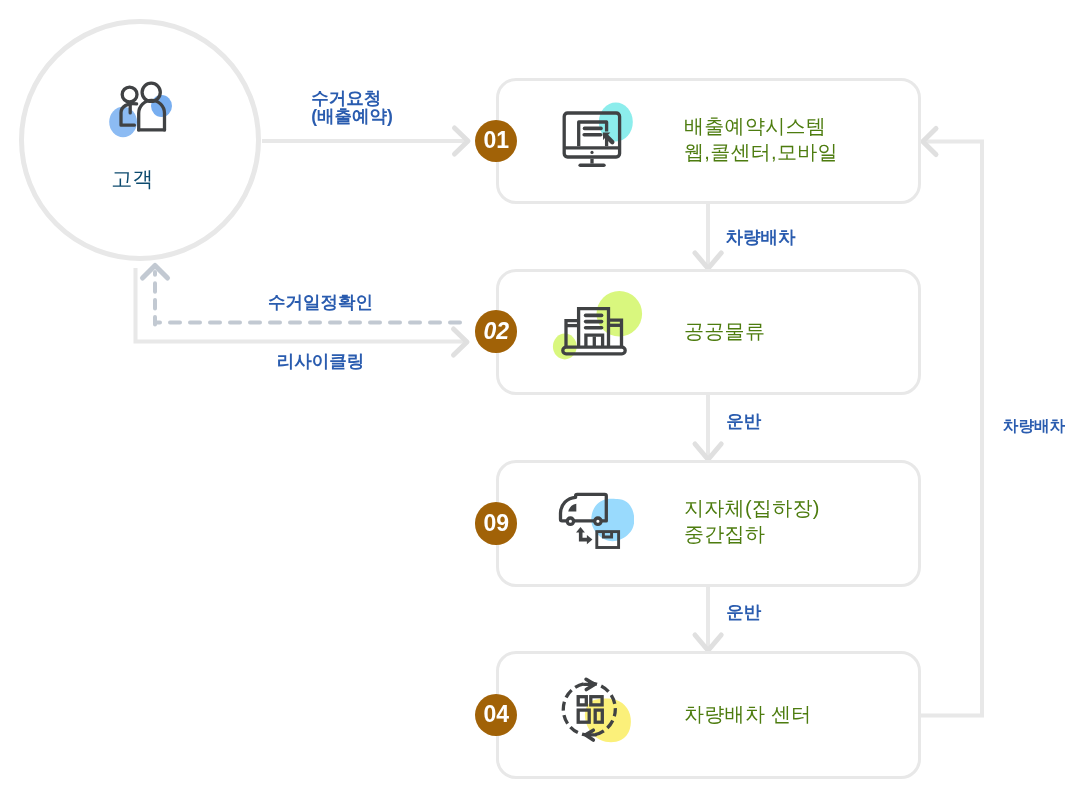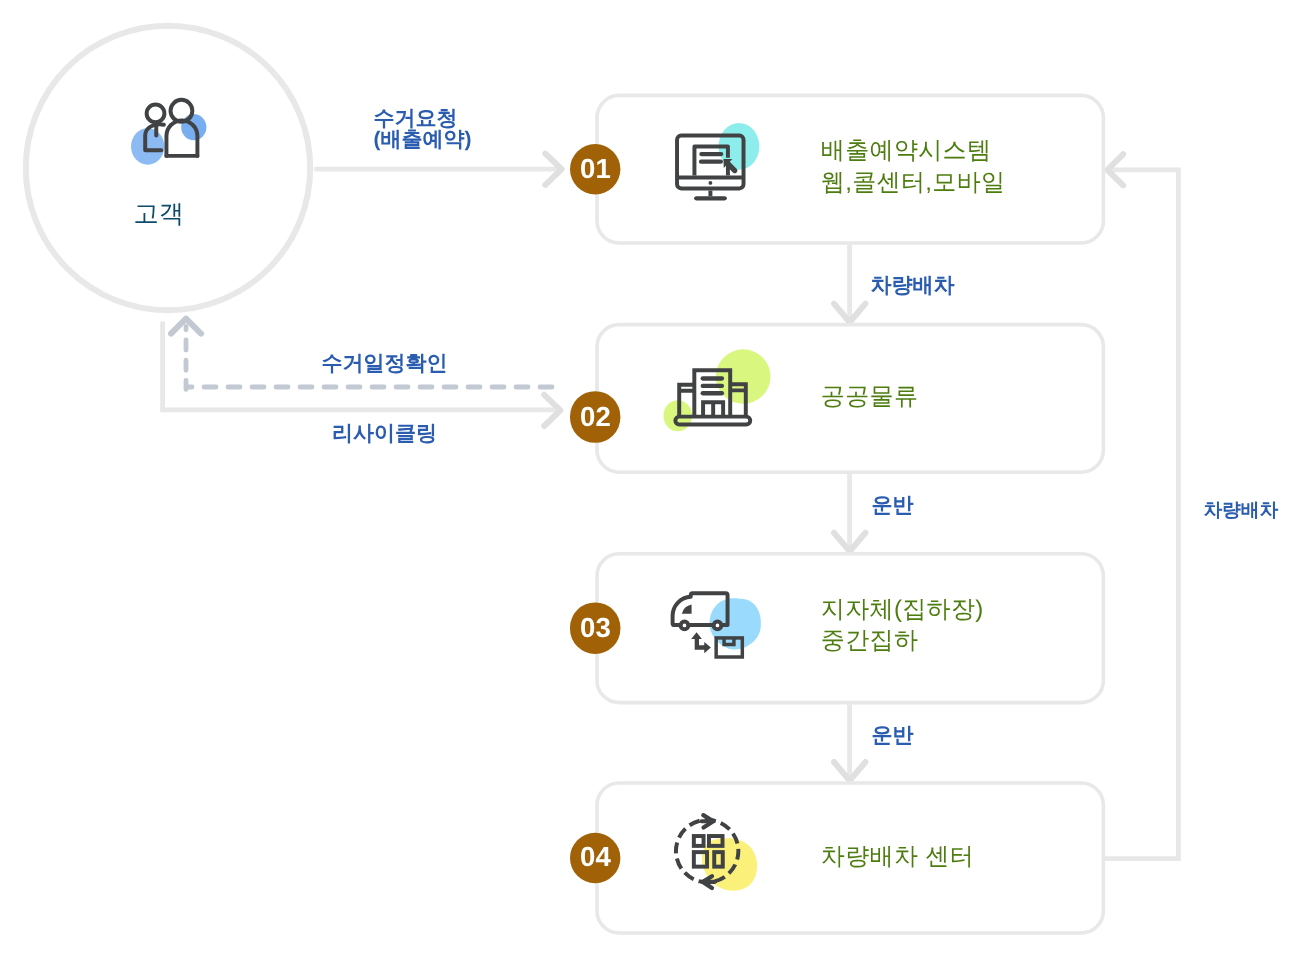--- a/index.html
+++ b/index.html
@@ -95,21 +95,21 @@
       </g>
       <circle cx="592" cy="152.4" r="1.6" fill="#404244"></circle>
       <path d="M606.6,136.4 L612.3,142.1" stroke="#404244" stroke-width="4.4" stroke-linecap="round" fill="none"></path>
       <path d="M602.9,132.5 L610.3,132.6 L603.1,140 Z" fill="#404244"></path>
     </svg>
   </div>
   <div class="node-label" style="left:684px;top:113px;">배출예약시스템
 웹,콜센터,모바일</div>
 
   <div class="abs" style="left:496px;top:268.5px;width:424.5px;height:126.5px;border:3.2px solid #e8e8e8;border-radius:20px;box-sizing:border-box;"></div>
-  <div class="numcircle" style="left:474.9px;top:326px;">02</div>
+  <div class="numcircle" style="left:474.9px;top:310px;font-style:italic;">02</div>
   <div class="iconwrap" style="left:548px;top:286px;width:98px;height:76px;">
     <svg viewBox="548 286 98 76" width="98" height="76" xmlns="http://www.w3.org/2000/svg">
       <ellipse cx="619.3" cy="313.8" rx="22.8" ry="22.7" fill="#d9f77e"></ellipse>
       <ellipse cx="564.8" cy="346.5" rx="11.9" ry="12.9" fill="#d9f77e"></ellipse>
       <g fill="none" stroke="#404244" stroke-width="3.3" stroke-linecap="butt" stroke-linejoin="miter">
         <path d="M578.6,347.2 V308.6 H608.5 V347.2"></path>
         <path d="M566,347.2 V320.6 H578.6"></path>
         <path d="M608.5,320.2 H621.5 V347.2"></path>
         <path d="M566,325.6 H578.6"></path>
         <path d="M608.5,325.3 H621.5"></path>
@@ -118,21 +118,21 @@
         <path d="M585.6,327.7 H601.6" stroke-width="3.6" stroke-linecap="round"></path>
         <path d="M585.9,347.2 V335.2 H602.6 V347.2"></path>
         <path d="M594.3,347.2 V336.5"></path>
         <rect x="562.8" y="347.2" width="62.4" height="6.6" rx="3.3"></rect>
       </g>
     </svg>
   </div>
   <div class="node-label" style="left:684px;top:318px;text-align:right;">공공물류</div>
 
   <div class="abs" style="left:496px;top:459.5px;width:424.5px;height:127.5px;border:3.2px solid #e8e8e8;border-radius:20px;box-sizing:border-box;"></div>
-  <div class="numcircle" style="left:474.9px;top:502px;">03</div>
+  <div class="numcircle" style="left:474.9px;top:502px;">09</div>
   <div class="iconwrap" style="left:552px;top:486px;width:82px;height:68px;">
     <svg viewBox="552 486 82 68" width="82" height="68" xmlns="http://www.w3.org/2000/svg">
       <path d="M616,499 c8,-0.5 14,4 16.5,11 c3,8 2.5,17.5 -3.5,23.5 c-6,6.5 -16,10 -24,6 c-9,-4 -15,-13.5 -13.5,-23 c1,-9 7,-16 15.5,-17.5 c3,-0.5 6,-0.5 9,0 Z" fill="#99dafd"></path>
       <g fill="none" stroke="#404244" stroke-width="3.3" stroke-linecap="round" stroke-linejoin="round">
         <path d="M575.6,497.3 V495.9 a1.6,1.6 0 0 1 1.6,-1.6 H604.7 a1.6,1.6 0 0 1 1.6,1.6 V520.9 H562.1 a1.6,1.6 0 0 1 -1.6,-1.6 V513.1 a16,16 0 0 1 15.1,-15.8 Z"></path>
       </g>
       <g fill="#fff" stroke="#404244" stroke-width="3.3">
         <circle cx="570.4" cy="521.2" r="3.2"></circle>
         <circle cx="597.9" cy="521.2" r="3.2"></circle>
       </g>

